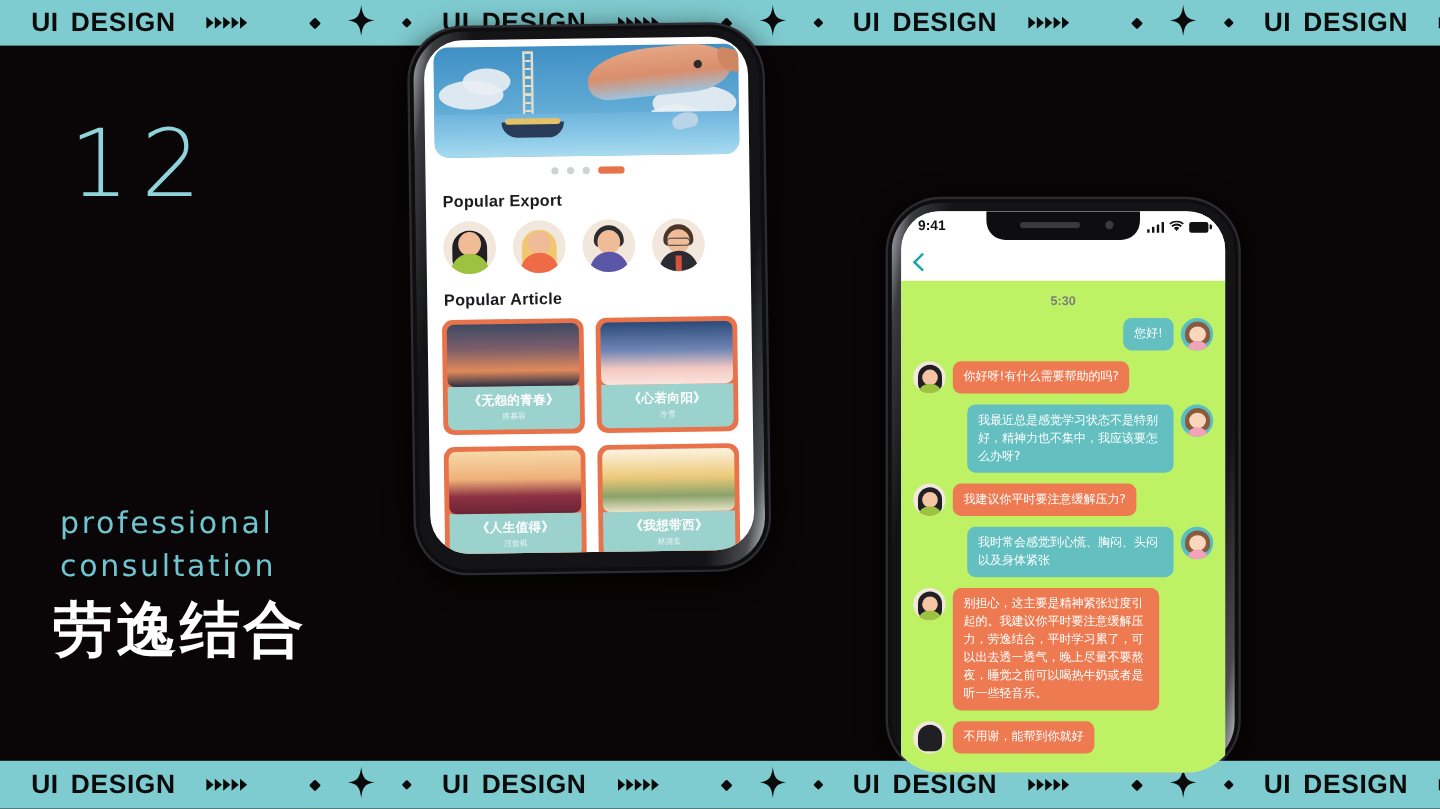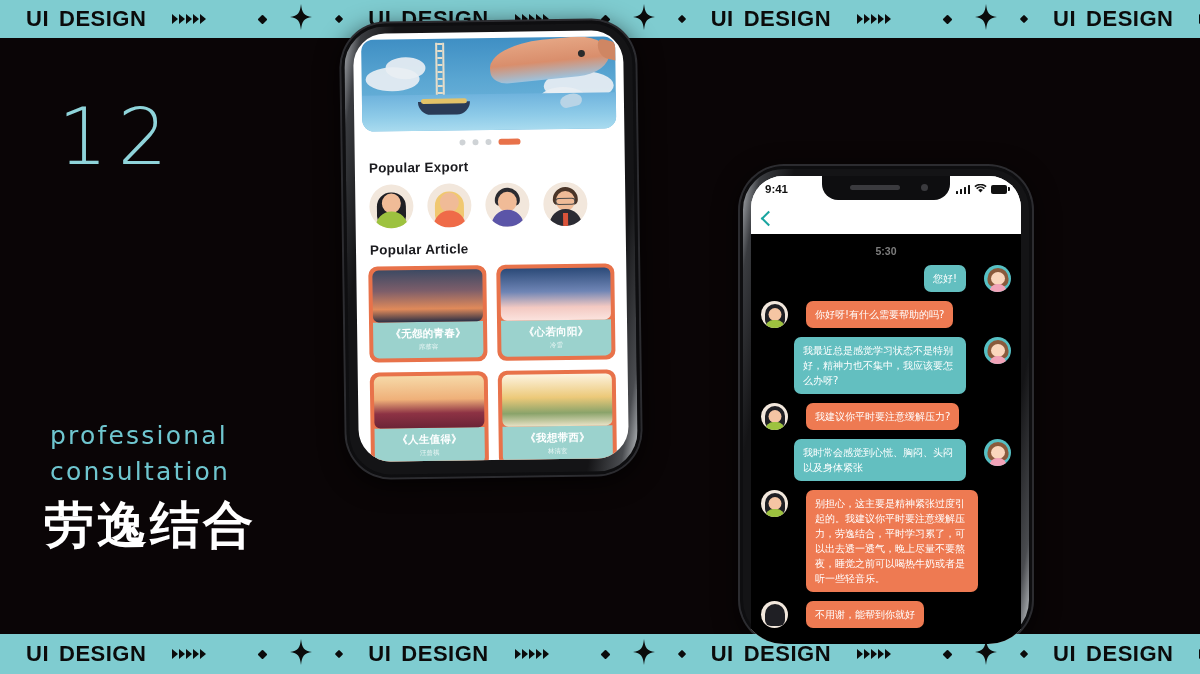--- a/index.html
+++ b/index.html
@@ -140,23 +140,23 @@
     height:26px; display:flex; align-items:center; justify-content:space-between;
     padding:0 14px; background:#fff; font-size:11.5px; font-weight:700; color:#111;
   }
   .sb-right { display:flex; align-items:center; gap:4px; }
   .bars { display:flex; align-items:flex-end; gap:1.5px; height:9px; }
   .bars i { width:2.5px; background:#111; border-radius:.5px; }
   .batt { width:16px; height:9px; background:#111; border-radius:2px; position:relative; }
   .batt:after { content:""; position:absolute; right:-3px; top:2.5px; width:2px; height:4px; background:#111; border-radius:0 1px 1px 0; }
   .navbar { height:32px; background:#fff; display:flex; align-items:center; padding:0 12px; }
   .chev { width:11px; height:11px; border-left:2.4px solid #19a5a0; border-bottom:2.4px solid #19a5a0; transform:rotate(45deg); }
-  .chatwrap { background:#000000; padding:8px 10px 0 10px; height:calc(100% - 58px); overflow:hidden; }
+  .chatwrap { background:#bef264; padding:8px 10px 0 10px; height:calc(100% - 58px); overflow:hidden; }
   .tstamp { text-align:center; font-size:10.5px; color:#7d7d7d; margin:3px 0 8px; font-weight:600; }
-  .msg { display:flex; align-items:flex-start; gap:18px; margin-bottom:9px; }
+  .msg { display:flex; align-items:flex-start; gap:6px; margin-bottom:9px; }
   .msg.right { justify-content:flex-end; }
   .bub { max-width:172px; padding:6px 9px; border-radius:7px; font-size:10px; line-height:15px; color:#fff; font-family:"DejaVu Sans", sans-serif; }
   .bub.teal { background:#63bfc0; }
   .bub.coral { background:#ee7a52; }
   .cav { width:27px; height:27px; border-radius:50%; flex:none; position:relative; overflow:hidden; }
   .cav.user { background:#56c0c4; }
   .cav.user .h { position:absolute; left:50%; top:3px; transform:translateX(-50%); width:21px; height:19px; background:#8a5a3c; border-radius:11px 11px 7px 7px; }
   .cav.user .f { position:absolute; left:50%; top:7px; transform:translateX(-50%); width:14px; height:13px; background:#fad6bd; border-radius:50%; }
   .cav.user .b { position:absolute; left:50%; bottom:0; transform:translateX(-50%); width:17px; height:8px; background:#f2a3b8; border-radius:9px 9px 0 0; }
   .cav.exp { background:#f2e7dc; }

